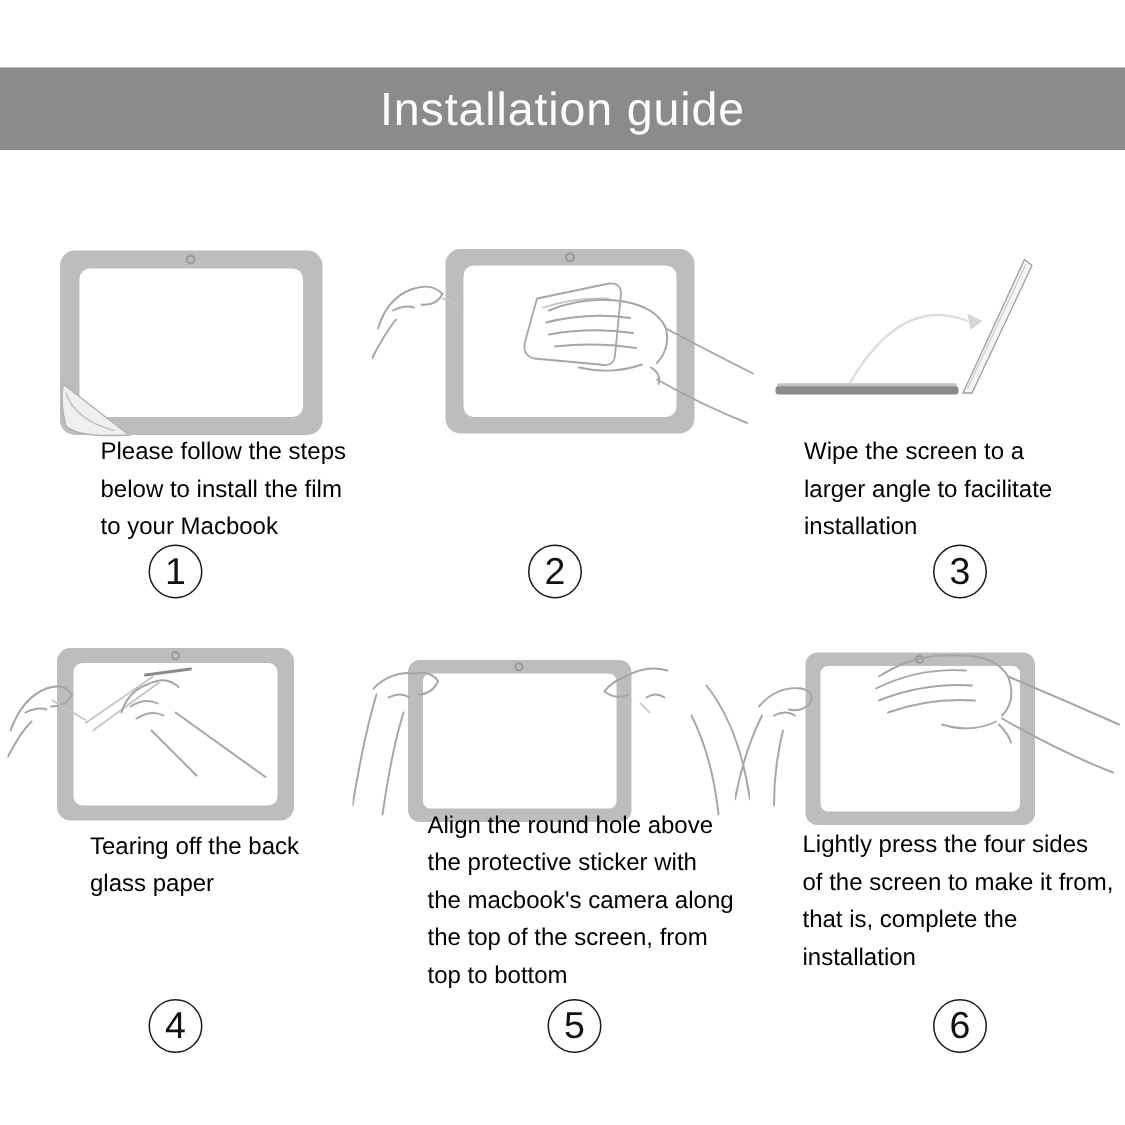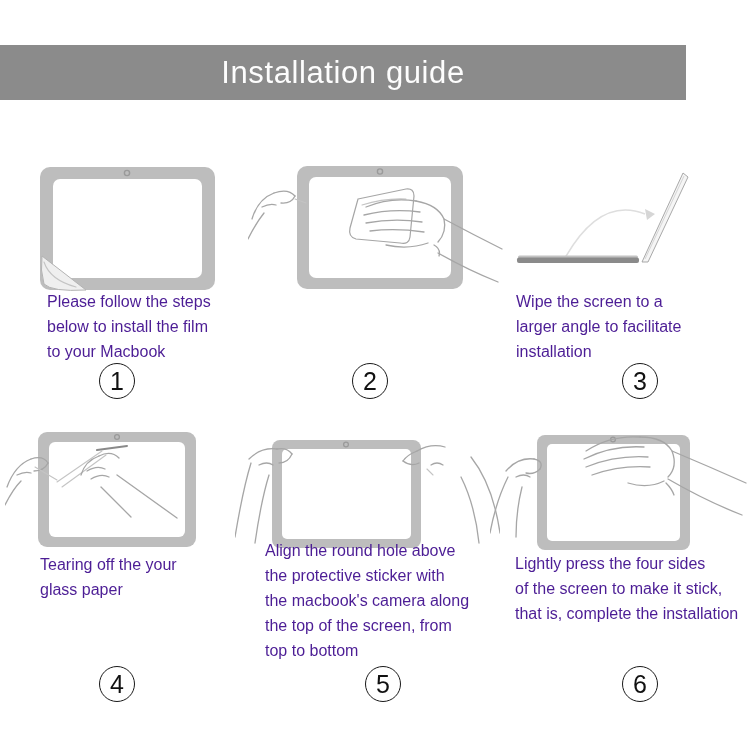--- a/index.html
+++ b/index.html
@@ -1,22 +1,22 @@
 <!DOCTYPE html>
 <html><head>
 <meta charset="utf-8">
 <style>
   html,body { margin:0; padding:0; background:#ffffff; }
   body { width:750px; height:750px; font-family:"Liberation Sans","DejaVu Sans",sans-serif; }
   .page { position:relative; width:750px; height:750px; background:#ffffff; overflow:hidden; }
-  .banner { position:absolute; left:0; top:45px; width:686px; height:55px; background:#8b8b8b;
+  .banner { position:absolute; left:0; top:45px; width:750px; height:55px; background:#8b8b8b;
             display:flex; align-items:center; justify-content:center; }
   .banner-title { color:#fdfdfd; font-size:31px; letter-spacing:0.6px; font-weight:400; }
   .ill { position:absolute; }
-  .caption { position:absolute; font-size:16px; line-height:25px; color:#4c1d95; white-space:pre-line; }
+  .caption { position:absolute; font-size:16px; line-height:25px; color:#000000; white-space:pre-line;margin-left:20px; }
   .numcircle { position:absolute; width:36px; height:36px; box-sizing:border-box;
                border:1.6px solid #1a1a1a; border-radius:50%;
                display:flex; align-items:center; justify-content:center; background:#fff; }
   .numcircle span { font-size:25px; line-height:1; color:#111111; font-weight:400; }
   .ln { fill:none; stroke:#a6a6a6; stroke-width:1.3; stroke-linecap:round; stroke-linejoin:round; }
   .ln-light { fill:none; stroke:#c4c4c4; stroke-width:1.1; stroke-linecap:round; }
 </style>
 </head>
 <body>
 
@@ -146,29 +146,29 @@
       <path class="ln" d="M176 58 Q182 64 184 70"></path>
     </g>
   </svg>
 
   <div class="caption" style="left:47px;top:289px">Please follow the steps
 below to install the film
 to your Macbook</div>
   <div class="caption" style="left:516px;top:289px">Wipe the screen to a
 larger angle to facilitate
 installation</div>
-  <div class="caption" style="left:40px;top:552px">Tearing off the your
+  <div class="caption" style="left:40px;top:552px">Tearing off the back
 glass paper</div>
   <div class="caption" style="left:265px;top:538px">Align the round hole above
 the protective sticker with
 the macbook's camera along
 the top of the screen, from
 top to bottom</div>
   <div class="caption" style="left:515px;top:551px">Lightly press the four sides
-of the screen to make it stick,
+of the screen to make it from,
 that is, complete the installation</div>
 
   <div class="numcircle" style="left:99px;top:363px">
       <span>1</span>
     </div>
   <div class="numcircle" style="left:352px;top:363px">
       <span>2</span>
     </div>
   <div class="numcircle" style="left:622px;top:363px">
       <span>3</span>

